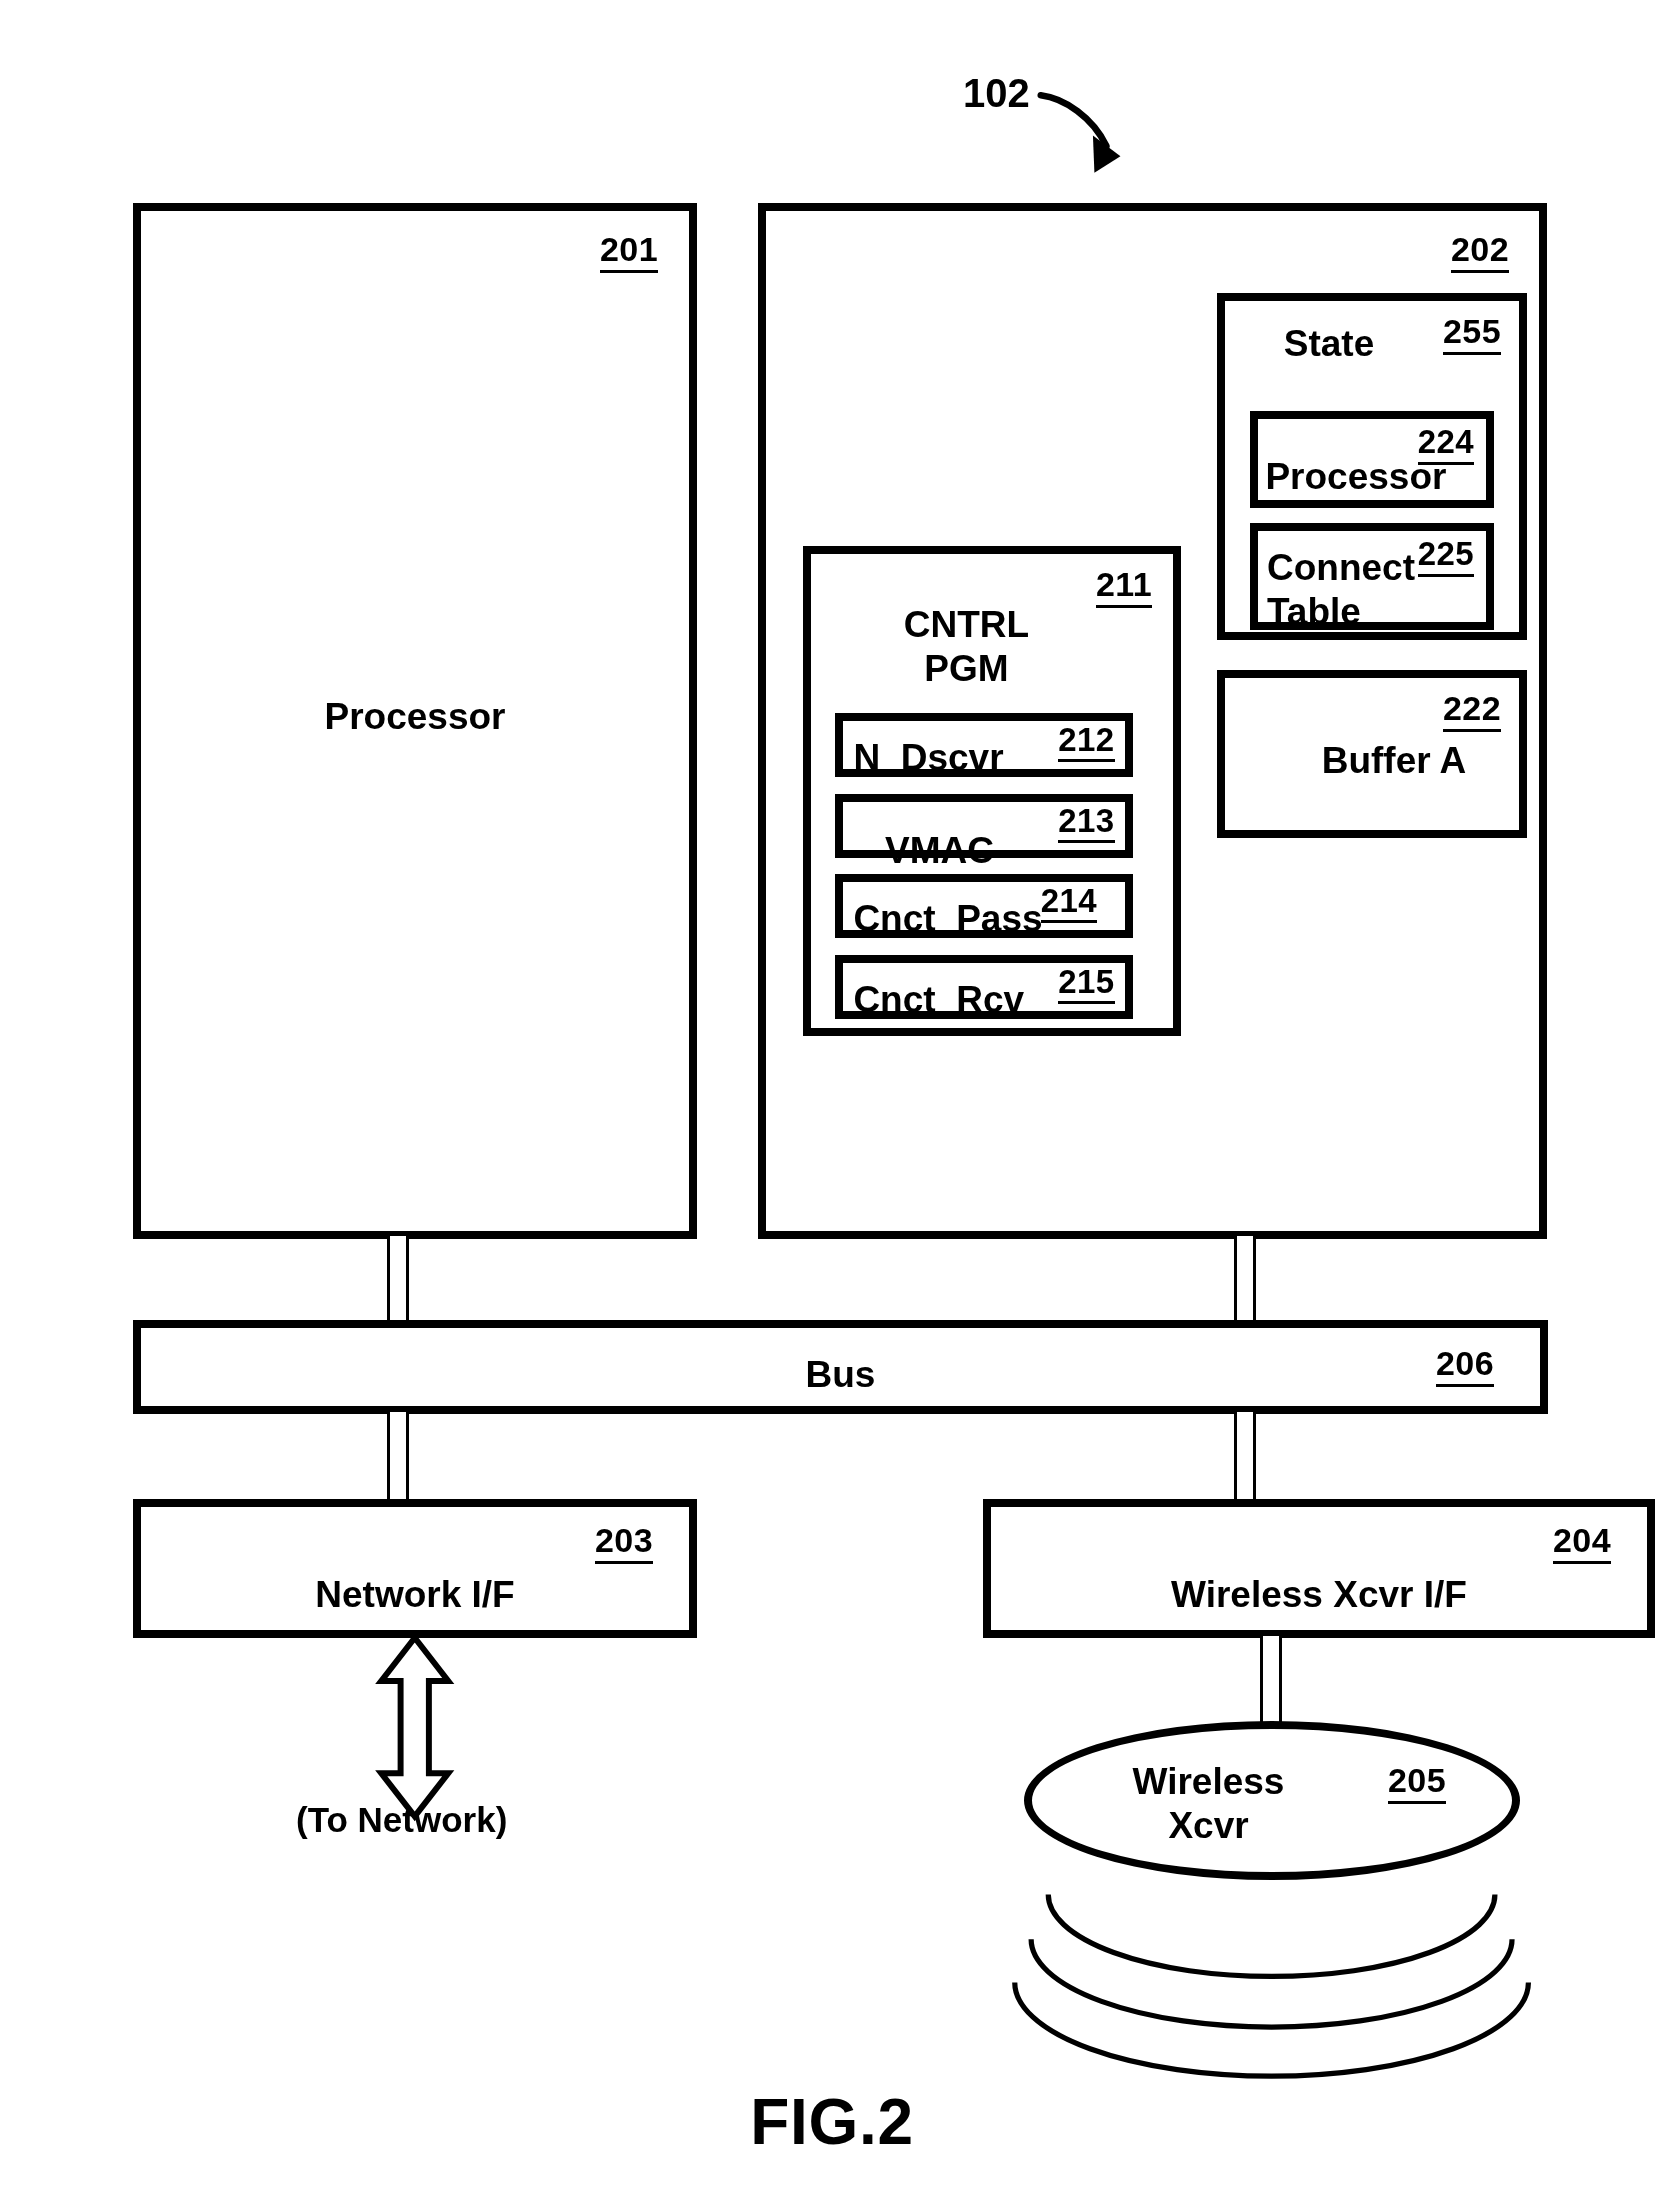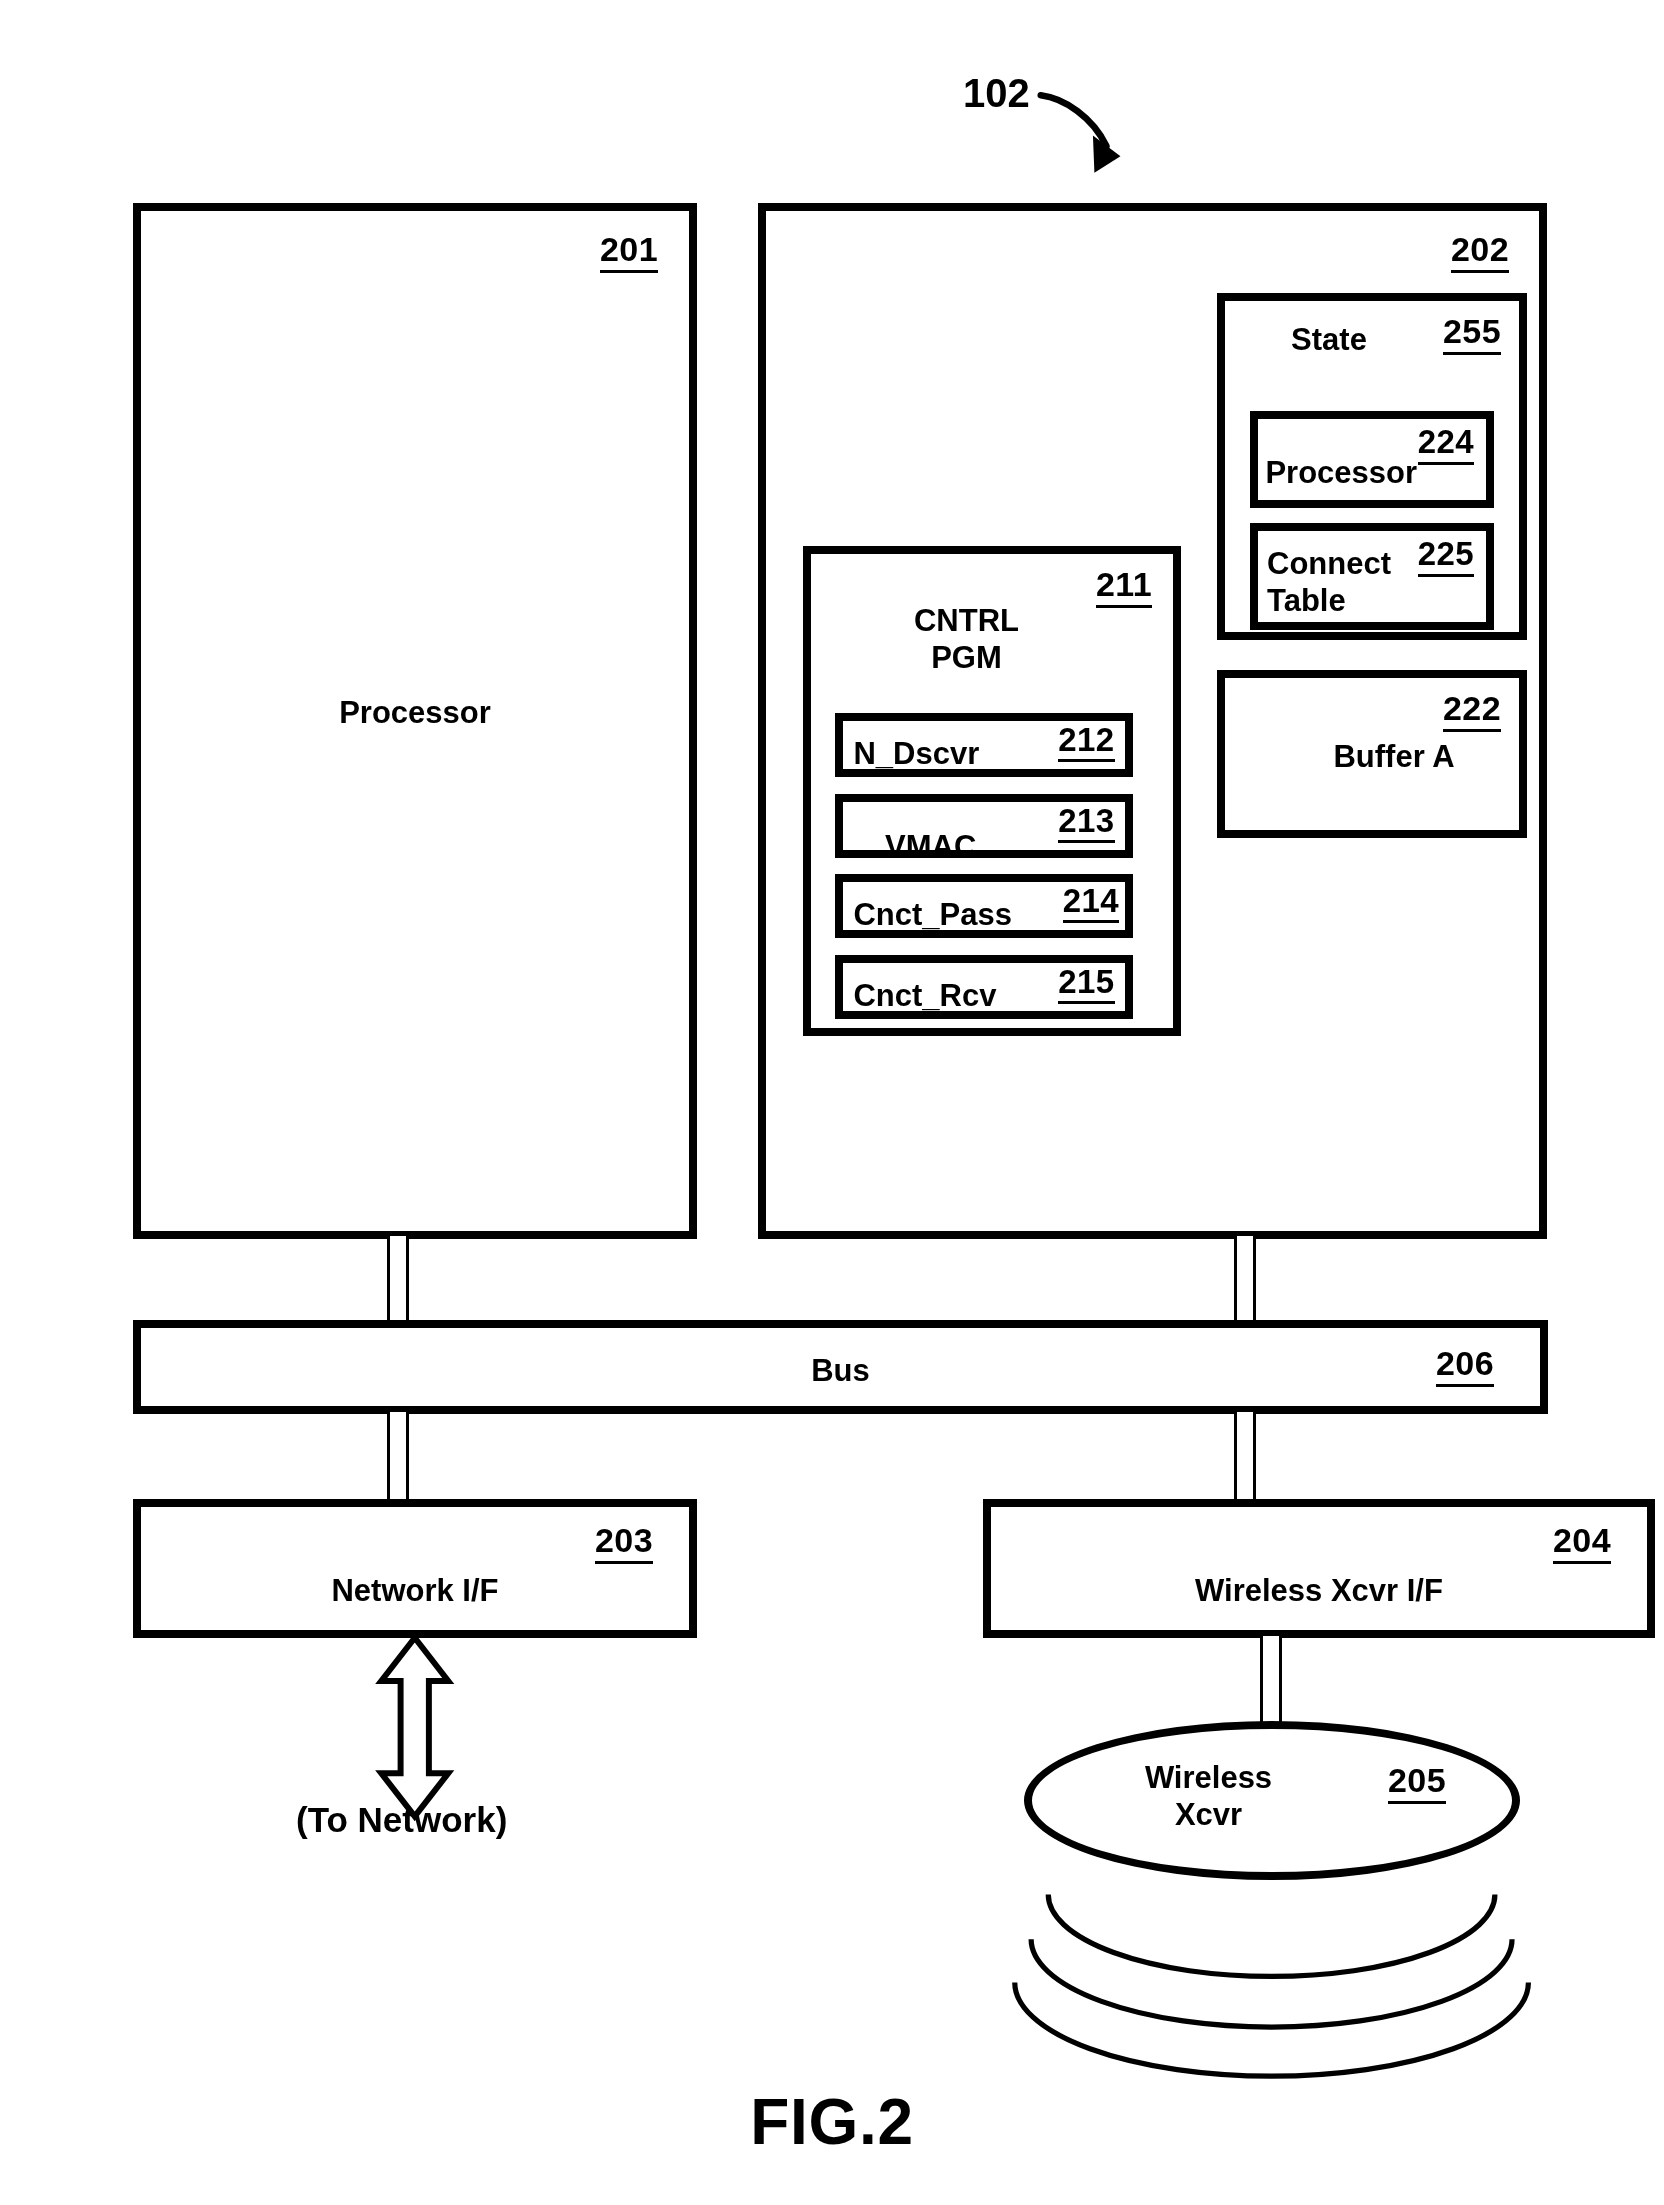--- a/index.html
+++ b/index.html
@@ -39,21 +39,21 @@
     border-bottom: 3.7px solid #000;
     padding-bottom: 3.7px;
     white-space: nowrap;
   }
   .ref.small { font-size: 33px; }
 
   
   .caption {
     position: absolute;
     font-weight: bold;
-    font-size: 31px;
+    font-size: 37px;
     line-height: 1.18;
     white-space: pre-line;
     text-align: center;
   }
 
   
   .stub {
     position: absolute;
     box-sizing: border-box;
     border-left: 3.7px solid #000;
@@ -156,21 +156,21 @@
         <div class="ref small" style="right:10.4px; top:1.5px;">212</div>
         <div class="caption" style="left:10.4px; right:10.4px; top:15px; text-align:left;">N_Dscvr</div>
       </div>
 
       <div class="box thick" style="left:24px; top:240px; width:298px; height:64px;">
         <div class="ref small" style="right:10.4px; top:1.5px;">213</div>
         <div class="caption" style="left:42px; right:10.4px; top:15px; text-align:left;margin-top:12px;">VMAC</div>
       </div>
 
       <div class="box thick" style="left:24px; top:320px; width:298px; height:64px;">
-        <div class="ref small" style="right:6px; top:1.5px;">214</div>
+        <div class="ref small" style="right:28px; top:1.5px;">214</div>
         <div class="caption" style="left:10.4px; right:10.4px; top:15px; text-align:left;">Cnct_Pass</div>
       </div>
 
       <div class="box thick" style="left:24px; top:401px; width:298px; height:64px;">
         <div class="ref small" style="right:10.4px; top:1.5px;">215</div>
         <div class="caption" style="left:10.4px; right:10.4px; top:15px; text-align:left;">Cnct_Rcv</div>
       </div>
     </div>
   </div>
 

